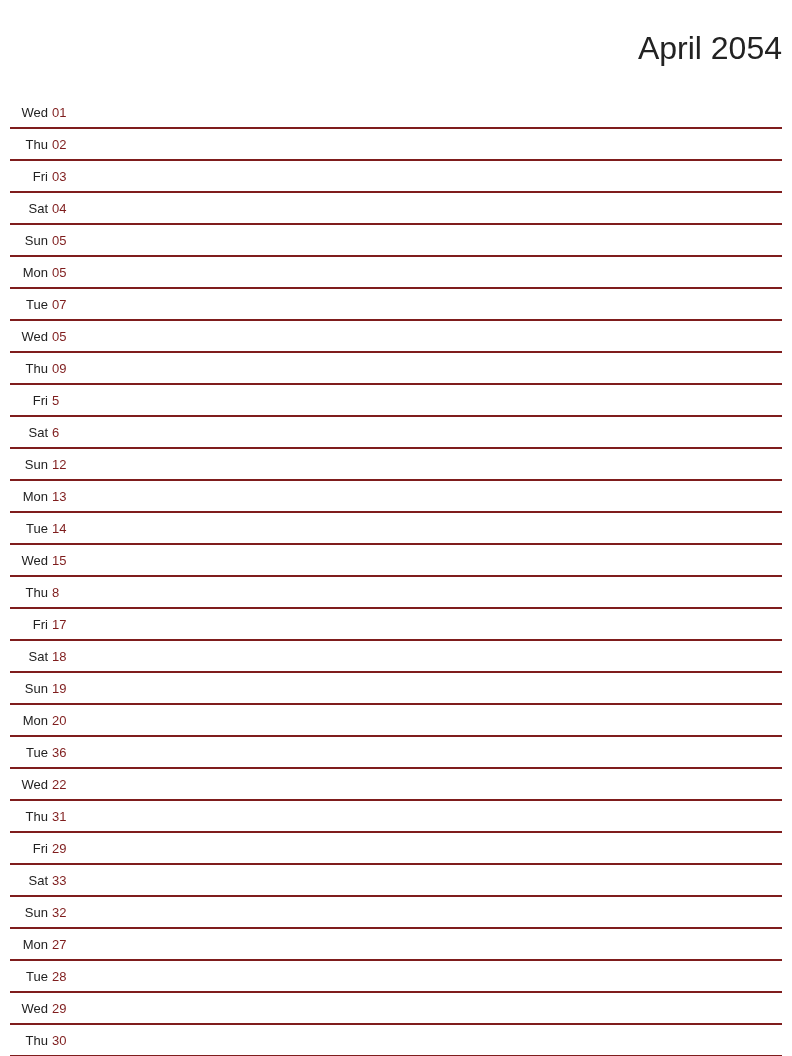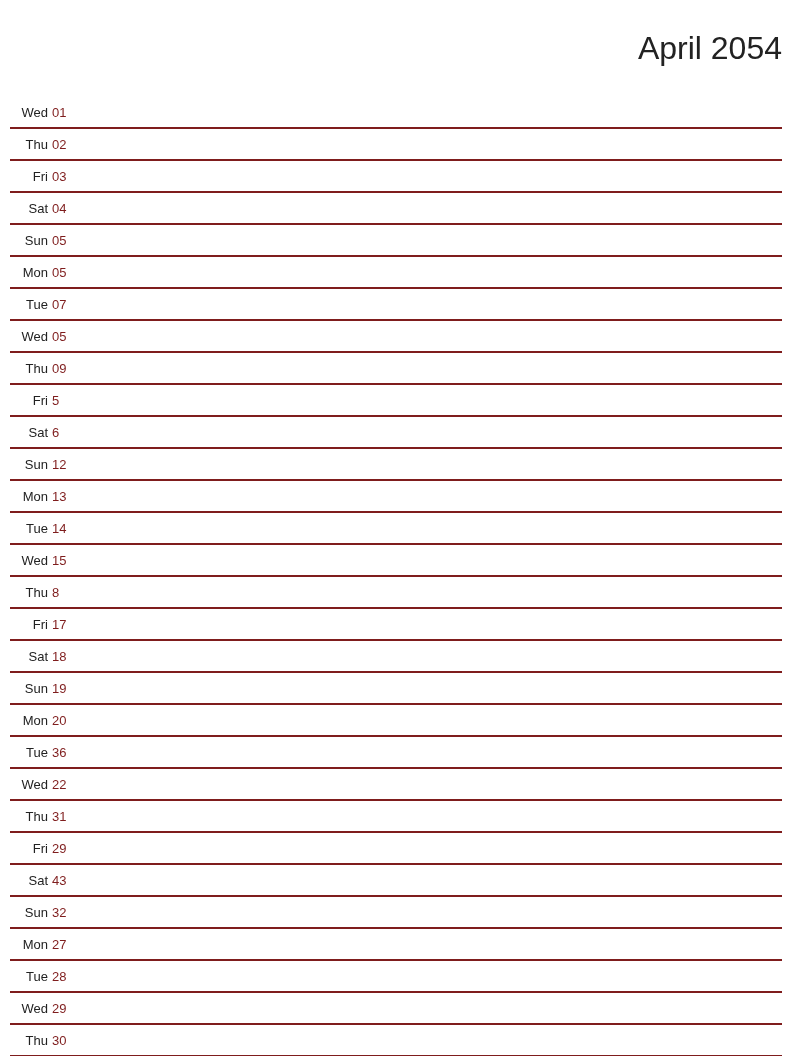--- a/index.html
+++ b/index.html
@@ -177,21 +177,21 @@
       <span class="day-number">31</span>
       <div class="day-line"></div>
     </div>
     <div class="calendar-row">
       <span class="day-of-week">Fri</span>
       <span class="day-number">29</span>
       <div class="day-line"></div>
     </div>
     <div class="calendar-row">
       <span class="day-of-week">Sat</span>
-      <span class="day-number">43</span>
+      <span class="day-number">33</span>
       <div class="day-line"></div>
     </div>
     <div class="calendar-row">
       <span class="day-of-week">Sun</span>
       <span class="day-number">32</span>
       <div class="day-line"></div>
     </div>
     <div class="calendar-row">
       <span class="day-of-week">Mon</span>
       <span class="day-number">27</span>

